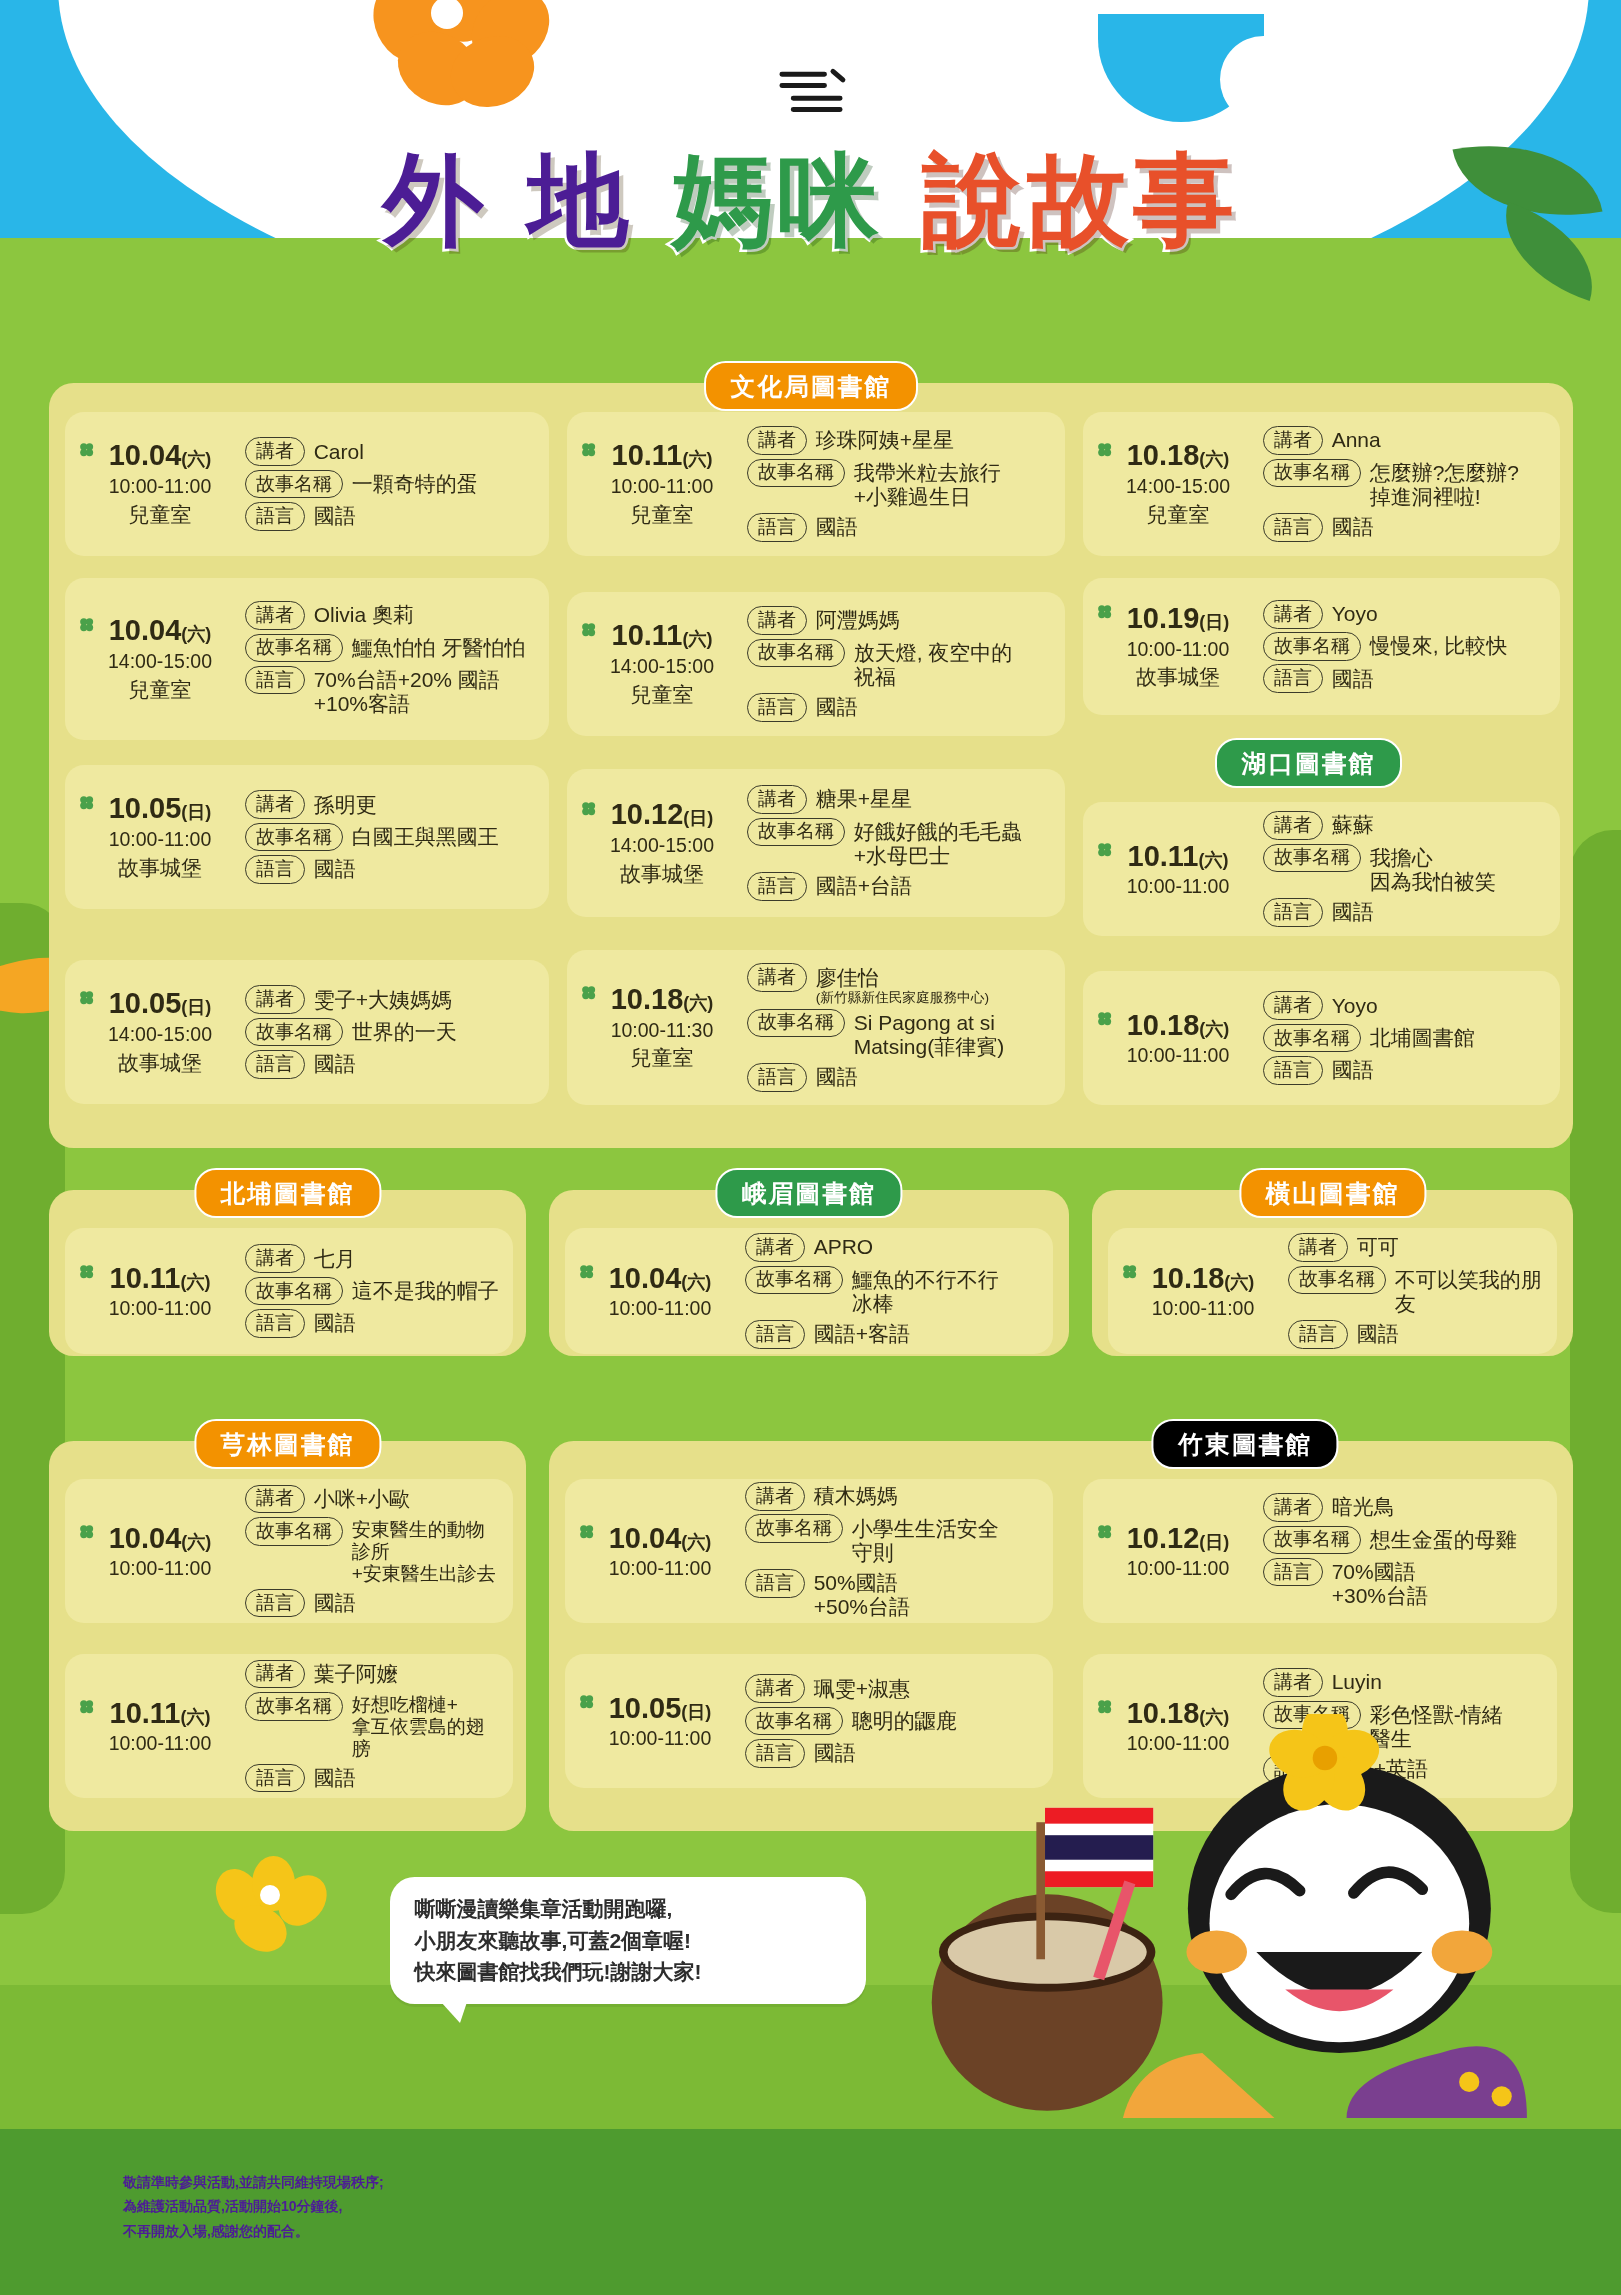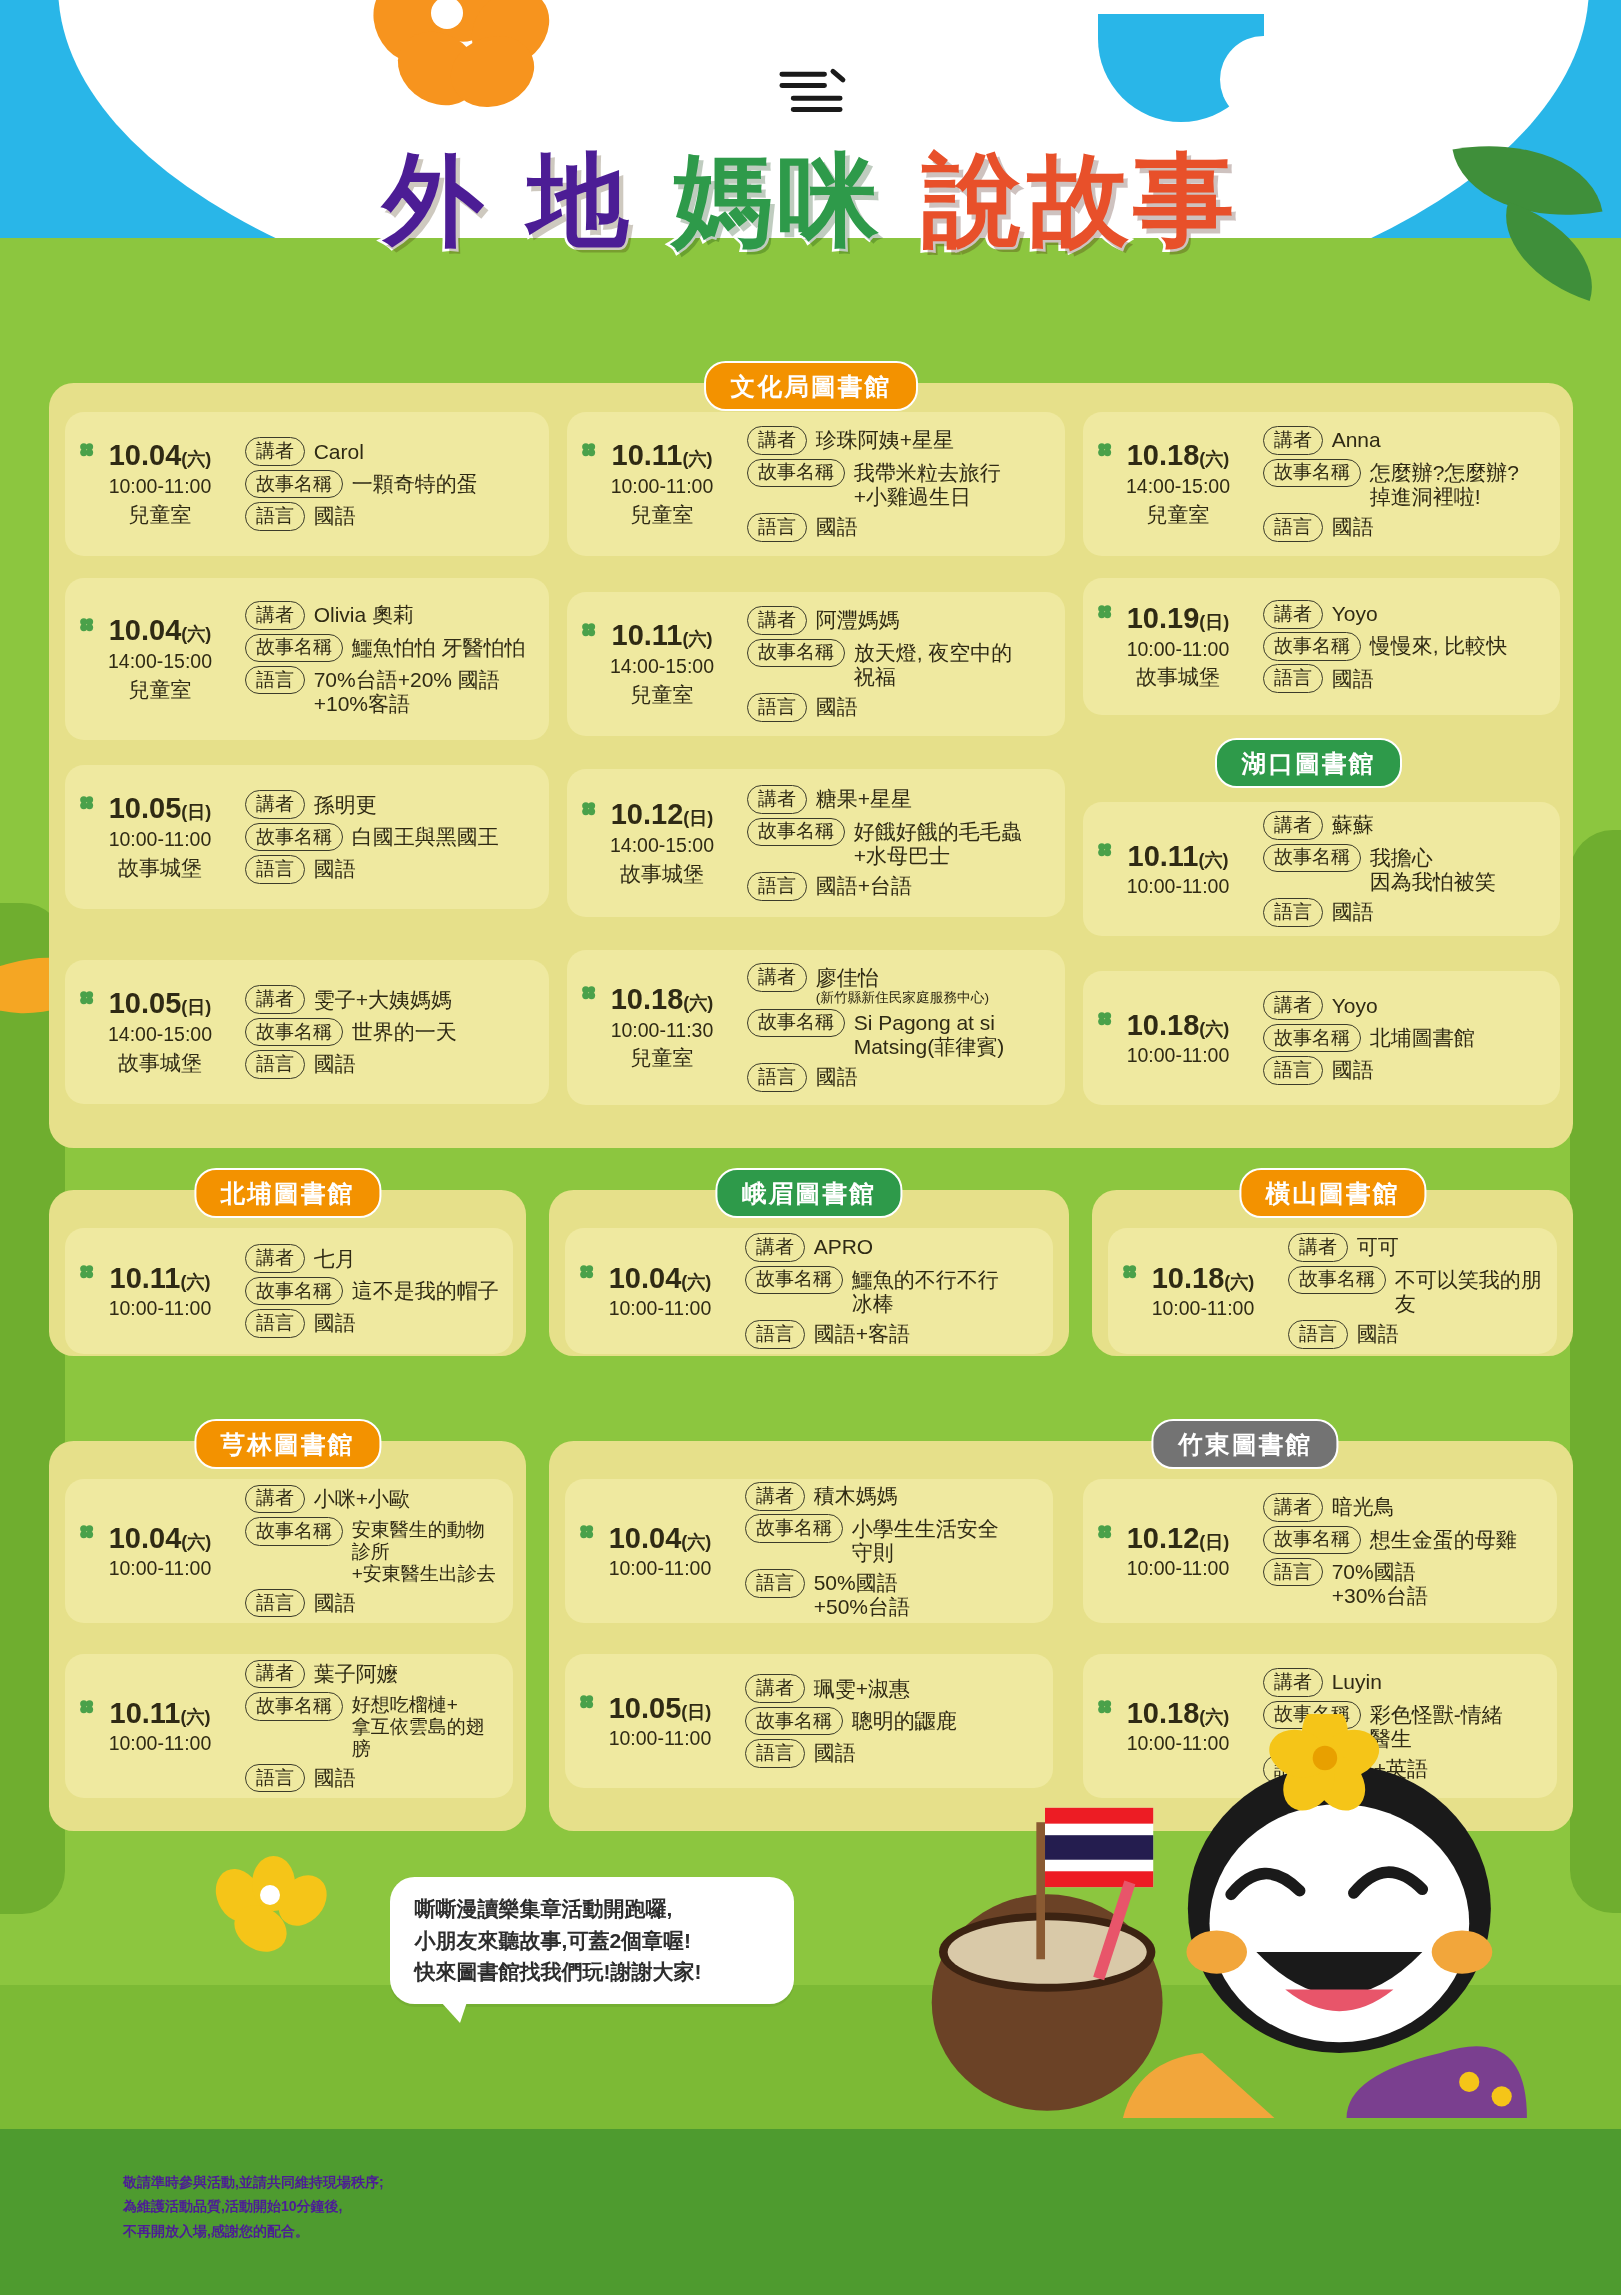--- a/index.html
+++ b/index.html
@@ -242,21 +242,21 @@
   </div>
 </div>
 
 <div class="panel" style="left:49px;top:1441px;width:477px;height:390px;">
   <div class="panel-inner">
     <div class="venue-badge" style="background:#f39200;">芎林圖書館</div>
   </div>
 </div>
 <div class="panel" style="left:549px;top:1441px;width:1024px;height:390px;">
   <div class="panel-inner">
-    <div class="venue-badge" style="background:#737373;left:68%;">竹東圖書館</div>
+    <div class="venue-badge" style="background:#000000;left:68%;">竹東圖書館</div>
   </div>
 </div>
 
 <div class="venue-badge" style="position:absolute;left:1215px;top:738px;transform:none;background:#2e9a4a;z-index:20;">湖口圖書館</div>
 
 <div class="card" style="left:65px;top:412px;width:484px;height:144px;">
   <div class="card-left">
     <svg class="clover" viewBox="0 0 24 24">
         <circle cx="8" cy="8" r="5" fill="#4aa14a"></circle>
         <circle cx="16" cy="8" r="5" fill="#4aa14a"></circle>
@@ -843,21 +843,21 @@
         <span class="val" style="white-space:pre-line;">彩色怪獸-情緒
 醫生</span>
       </div>
     <div class="row">
         <span class="tag">語言</span>
         <span class="val">國語+英語</span>
       </div>
   </div>
 </div>
 
-<div class="bubble" style="left:390px;top:1877px;width:404px;white-space:pre-line;">嘶嘶漫讀樂集章活動開跑囉,
+<div class="bubble" style="left:390px;top:1877px;width:476px;white-space:pre-line;">嘶嘶漫讀樂集章活動開跑囉,
 小朋友來聽故事,可蓋2個章喔!
 快來圖書館找我們玩!謝謝大家!</div>
 
 <div style="position:absolute;left:217px;top:1856px;">
   <div style="position:absolute;width:43px;height:55px;background:#f5c518;border-radius:50%;left:0;top:11.6px;transform:rotate(-25deg);"></div>
   <div style="position:absolute;width:43px;height:55px;background:#f5c518;border-radius:50%;left:35px;top:0;"></div>
   <div style="position:absolute;width:43px;height:55px;background:#f5c518;border-radius:50%;left:64px;top:17.3px;transform:rotate(40deg);"></div>
   <div style="position:absolute;width:43px;height:55px;background:#f5c518;border-radius:50%;left:21.7px;top:45px;transform:rotate(-60deg);"></div>
   <div style="position:absolute;width:20px;height:20px;background:#fff;border-radius:50%;left:43px;top:29px;"></div>
 </div>

